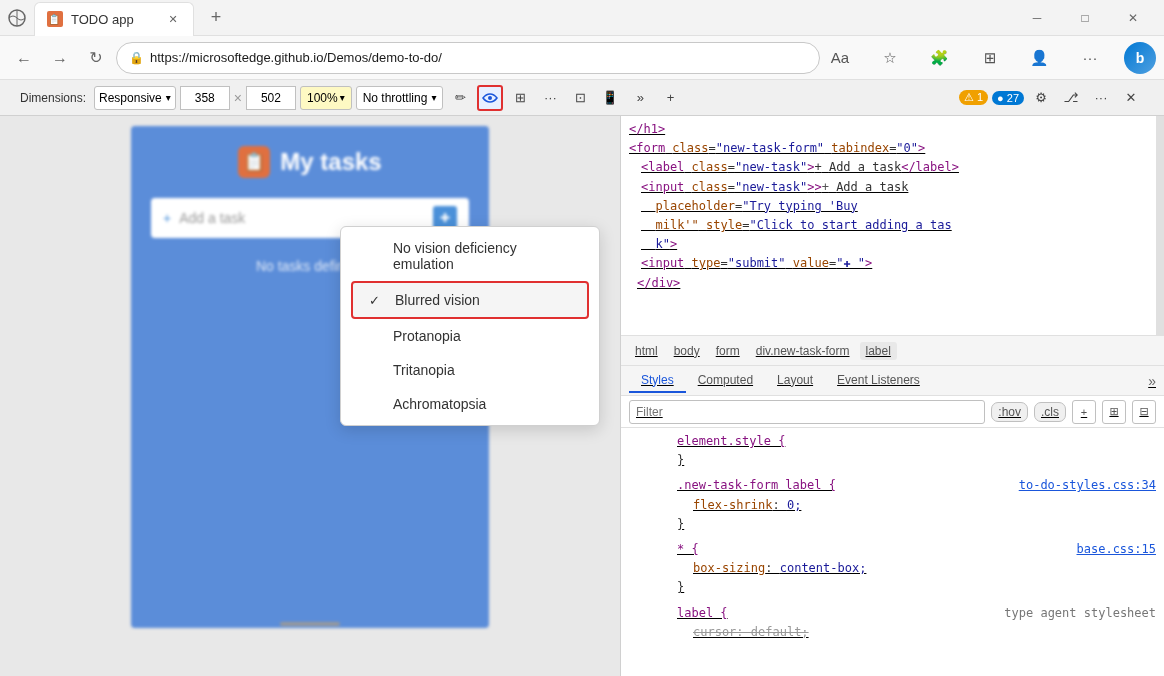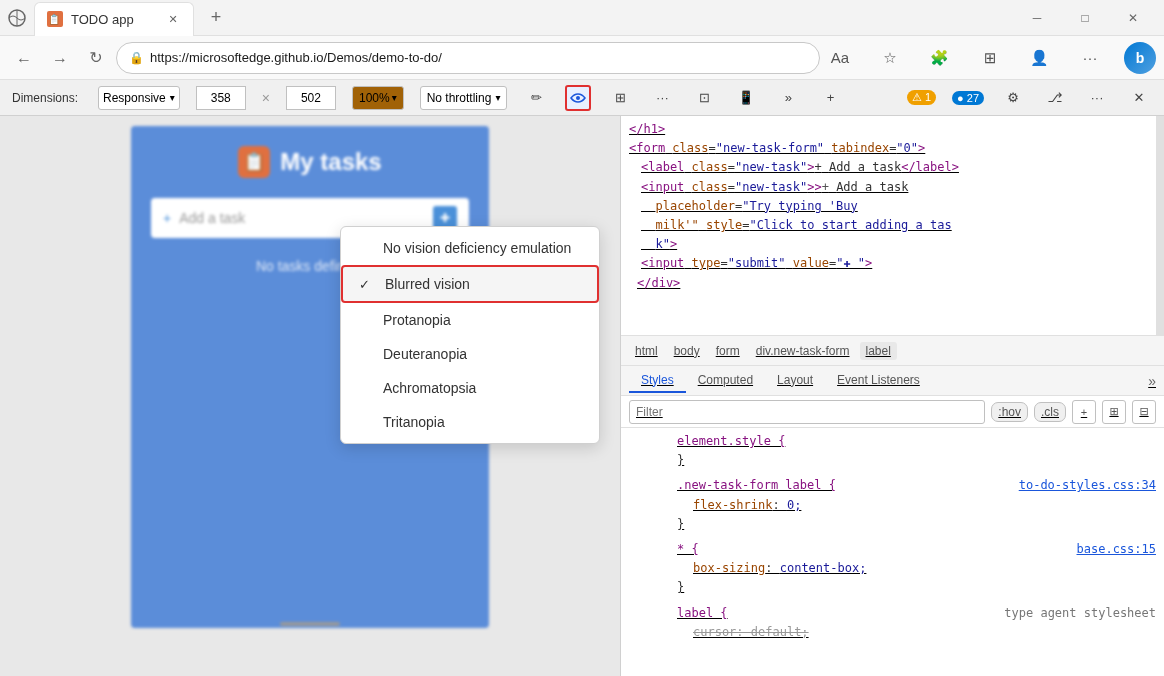--- a/index.html
+++ b/index.html
@@ -24,26 +24,26 @@
     .nav-bar { height: 44px; background: #f9f9f9; display: flex; align-items: center; padding: 0 8px; gap: 4px; border-bottom: 1px solid #e0e0e0; }
     .nav-btn { width: 32px; height: 32px; display: flex; align-items: center; justify-content: center; border-radius: 50%; cursor: pointer; color: #666; font-size: 16px; }
     .address-bar { flex: 1; height: 32px; background: #fff; border: 1px solid #c8c8c8; border-radius: 18px; display: flex; align-items: center; padding: 0 12px; gap: 6px; font-size: 13px; color: #333; }
     .address-bar .lock-icon { color: #888; font-size: 12px; }
     .address-text { flex: 1; font-size: 13px; color: #1a1a1a; }
     .nav-right { display: flex; align-items: center; gap: 18px; }
     .nav-icon-btn { width: 32px; height: 32px; display: flex; align-items: center; justify-content: center; border-radius: 50%; cursor: pointer; color: #555; font-size: 15px; }
     .edge-icon { width: 32px; height: 32px; background: linear-gradient(135deg, #0078d4, #50a0e0); border-radius: 50%; display: flex; align-items: center; justify-content: center; color: white; font-size: 14px; font-weight: bold; }
 
     
-    .devtools-bar { height: 36px; background: #f0f0f0; display: flex; align-items: center; padding: 0 12px; gap: 16px; border-bottom: 1px solid #d0d0d0; }
+    .devtools-bar { height: 36px; background: #f0f0f0; display: flex; align-items: center; padding: 0 20px; gap: 4px; border-bottom: 1px solid #d0d0d0; }
     .dt-label { font-size: 12px; color: #333; margin-right: 4px; }
     .dt-select { height: 24px; background: #fff; border: 1px solid #c0c0c0; border-radius: 3px; font-size: 12px; padding: 0 4px; display: flex; align-items: center; gap: 4px; cursor: pointer; }
     .dt-input { height: 24px; background: #fff; border: 1px solid #c0c0c0; font-size: 12px; padding: 0 6px; text-align: center; width: 50px; }
     .dt-sep { color: #999; font-size: 14px; }
-    .dt-pct { height: 24px; background: #a16207; border: 1px solid #c0c0c0; border-radius: 3px; font-size: 12px; padding: 0 6px; display: flex; align-items: center; gap: 2px; }
+    .dt-pct { height: 24px; background: #fef9c3; border: 1px solid #c0c0c0; border-radius: 3px; font-size: 12px; padding: 0 6px; display: flex; align-items: center; gap: 2px; }
     .dt-throttle { height: 24px; background: #fff; border: 1px solid #c0c0c0; border-radius: 3px; font-size: 12px; padding: 0 6px; display: flex; align-items: center; gap: 4px; cursor: pointer; }
     .dt-icon-btn { width: 26px; height: 26px; display: flex; align-items: center; justify-content: center; border-radius: 3px; cursor: pointer; font-size: 13px; color: #444; }
     .dt-icon-btn.active { background: #e8f0ff; border: 1px solid #6b9ef0; color: #1a56db; }
     .dt-spacer { flex: 1; }
     .dt-badge { background: #f0a000; color: white; font-size: 11px; border-radius: 10px; padding: 1px 5px; min-width: 20px; text-align: center; }
     .dt-badge-blue { background: #0078d4; color: white; font-size: 11px; border-radius: 10px; padding: 1px 5px; min-width: 20px; text-align: center; }
 
     
     .main-area { flex: 1; display: flex; overflow: hidden; }
 
@@ -56,21 +56,21 @@
     .add-task-bar { width: 100%; background: white; border-radius: 4px; height: 40px; display: flex; align-items: center; padding: 0 12px; gap: 8px; }
     .add-icon { color: #4a90d9; font-size: 14px; }
     .add-placeholder { color: #999; font-size: 14px; flex: 1; }
     .add-submit { width: 24px; height: 24px; background: #4a90d9; border-radius: 3px; display: flex; align-items: center; justify-content: center; color: white; font-size: 12px; }
     .no-tasks { color: rgba(255,255,255,0.8); font-size: 14px; margin-top: 20px; }
     .scrollbar-h { position: absolute; bottom: 2px; width: 60px; height: 4px; background: #999; border-radius: 2px; left: 50%; transform: translateX(-50%); }
     .scrollbar-v { position: absolute; right: 2px; top: 50%; width: 4px; height: 40px; background: #999; border-radius: 2px; }
 
     
     .dropdown-overlay { position: absolute; top: 0; left: 0; right: 0; bottom: 0; pointer-events: none; }
-    .dropdown-menu { position: absolute; top: 110px; left: 340px; background: white; border: 1px solid #d0d0d0; border-radius: 6px; box-shadow: 0 4px 16px rgba(0,0,0,0.15); width: 260px; padding: 4px 0; pointer-events: all; z-index: 100; }
+    .dropdown-menu { position: absolute; top: 110px; left: 340px; background: white; border: 1px solid #d0d0d0; border-radius: 6px; box-shadow: 0 4px 16px rgba(0,0,0,0.15); width: 260px; padding: 4px 10px; pointer-events: all; z-index: 100; }
     .dropdown-item { display: flex; align-items: center; padding: 9px 16px; cursor: pointer; font-size: 14px; color: #333; gap: 10px; }
     .dropdown-item.selected { background: #f5f5f5; }
     .dropdown-item .check { color: #333; font-size: 13px; width: 16px; }
     .dropdown-item .label { flex: 1; }
     .dropdown-selected-box { border: 2px solid #e03030; border-radius: 4px; }
 
     
     .devtools-panel { flex: 1; background: #fff; border-left: 1px solid #d0d0d0; display: flex; flex-direction: column; overflow: hidden; text-decoration: underline; }
 
     
@@ -221,29 +221,25 @@
           <div class="dropdown-item selected dropdown-selected-box">
             <span class="check">✓</span>
             <span class="label">Blurred vision</span>
           </div>
           <div class="dropdown-item">
             <span class="check"></span>
             <span class="label">Protanopia</span>
           </div>
           <div class="dropdown-item">
             <span class="check"></span>
-            <span class="label">Deuteranopia</span>
+            <span class="label">Tritanopia</span>
           </div>
           <div class="dropdown-item">
             <span class="check"></span>
             <span class="label">Achromatopsia</span>
-          </div>
-          <div class="dropdown-item">
-            <span class="check"></span>
-            <span class="label">Tritanopia</span>
           </div>
         </div>
       </div>
     </div>
 
     <div class="devtools-panel">
 
       <div class="html-code" style="position: relative;">
         <div class="code-line"><span style="color:#881280">&lt;/h1&gt;</span></div>
         <div class="code-line"><span style="color:#881280">&lt;form</span> <span style="color:#994500">class</span><span style="color:#333">=</span><span style="color:#1a1a99">"new-task-form"</span> <span style="color:#994500">tabindex</span><span style="color:#333">=</span><span style="color:#1a1a99">"0"</span><span style="color:#881280">&gt;</span></div>

